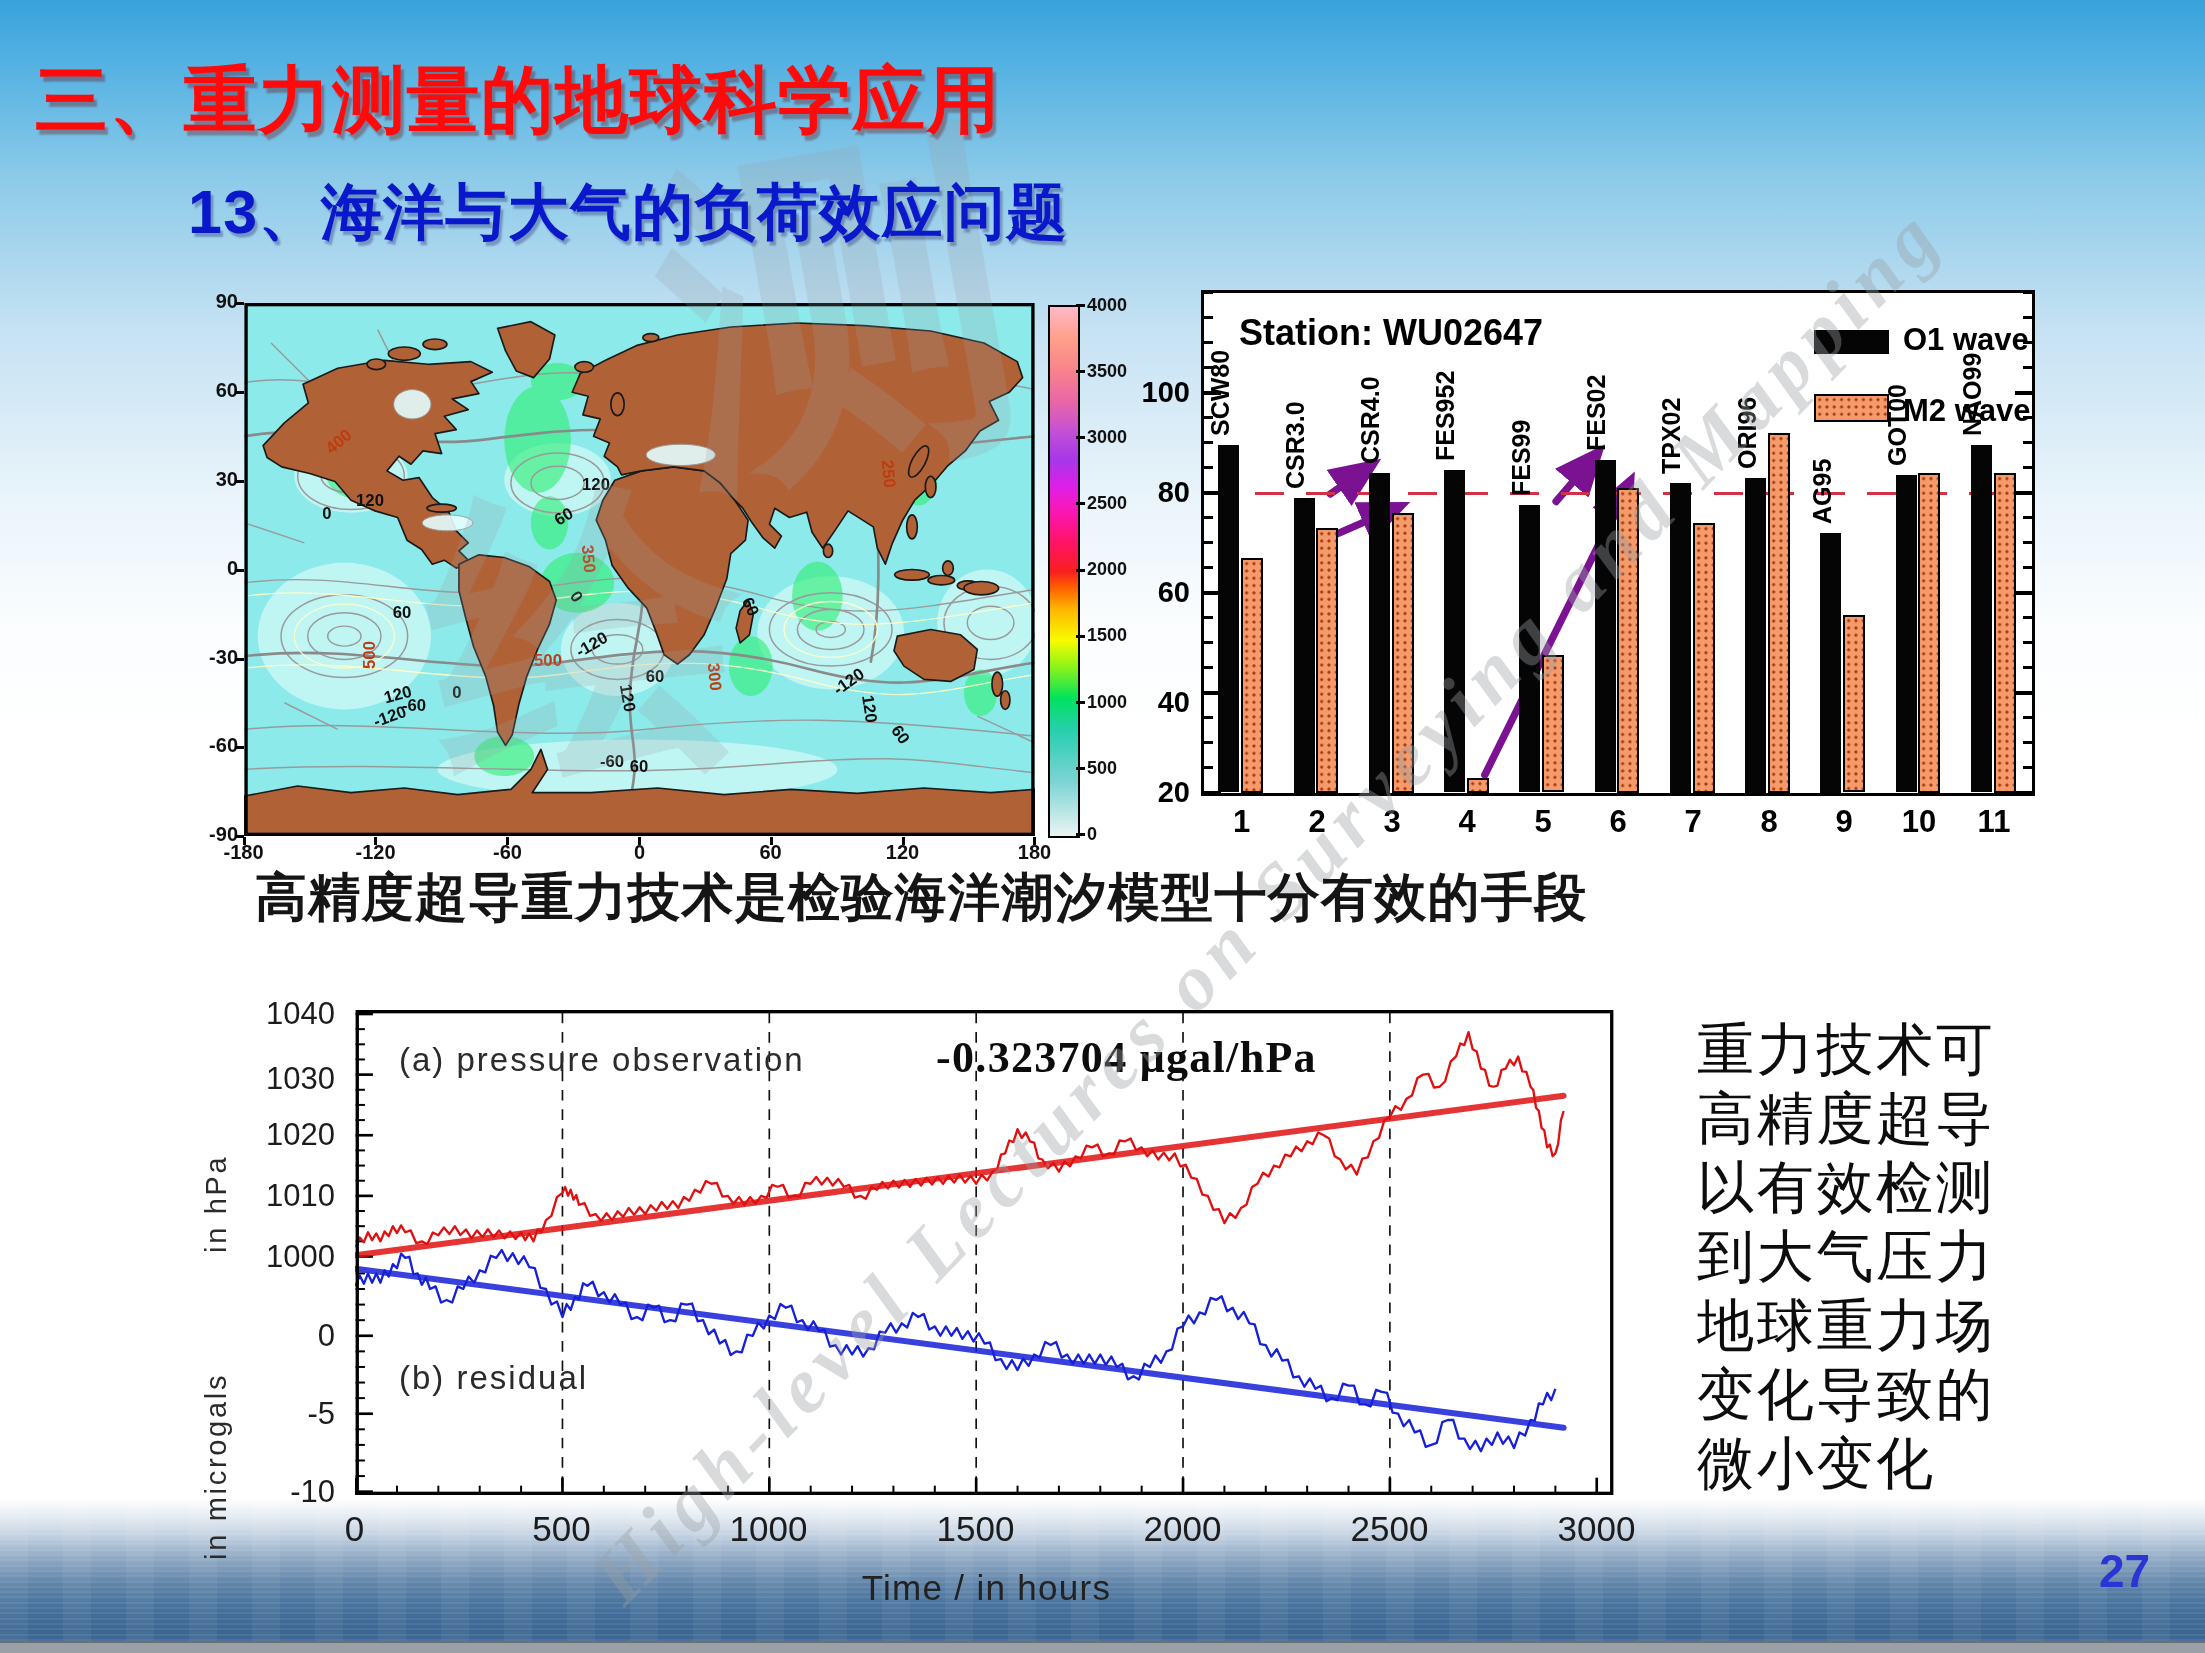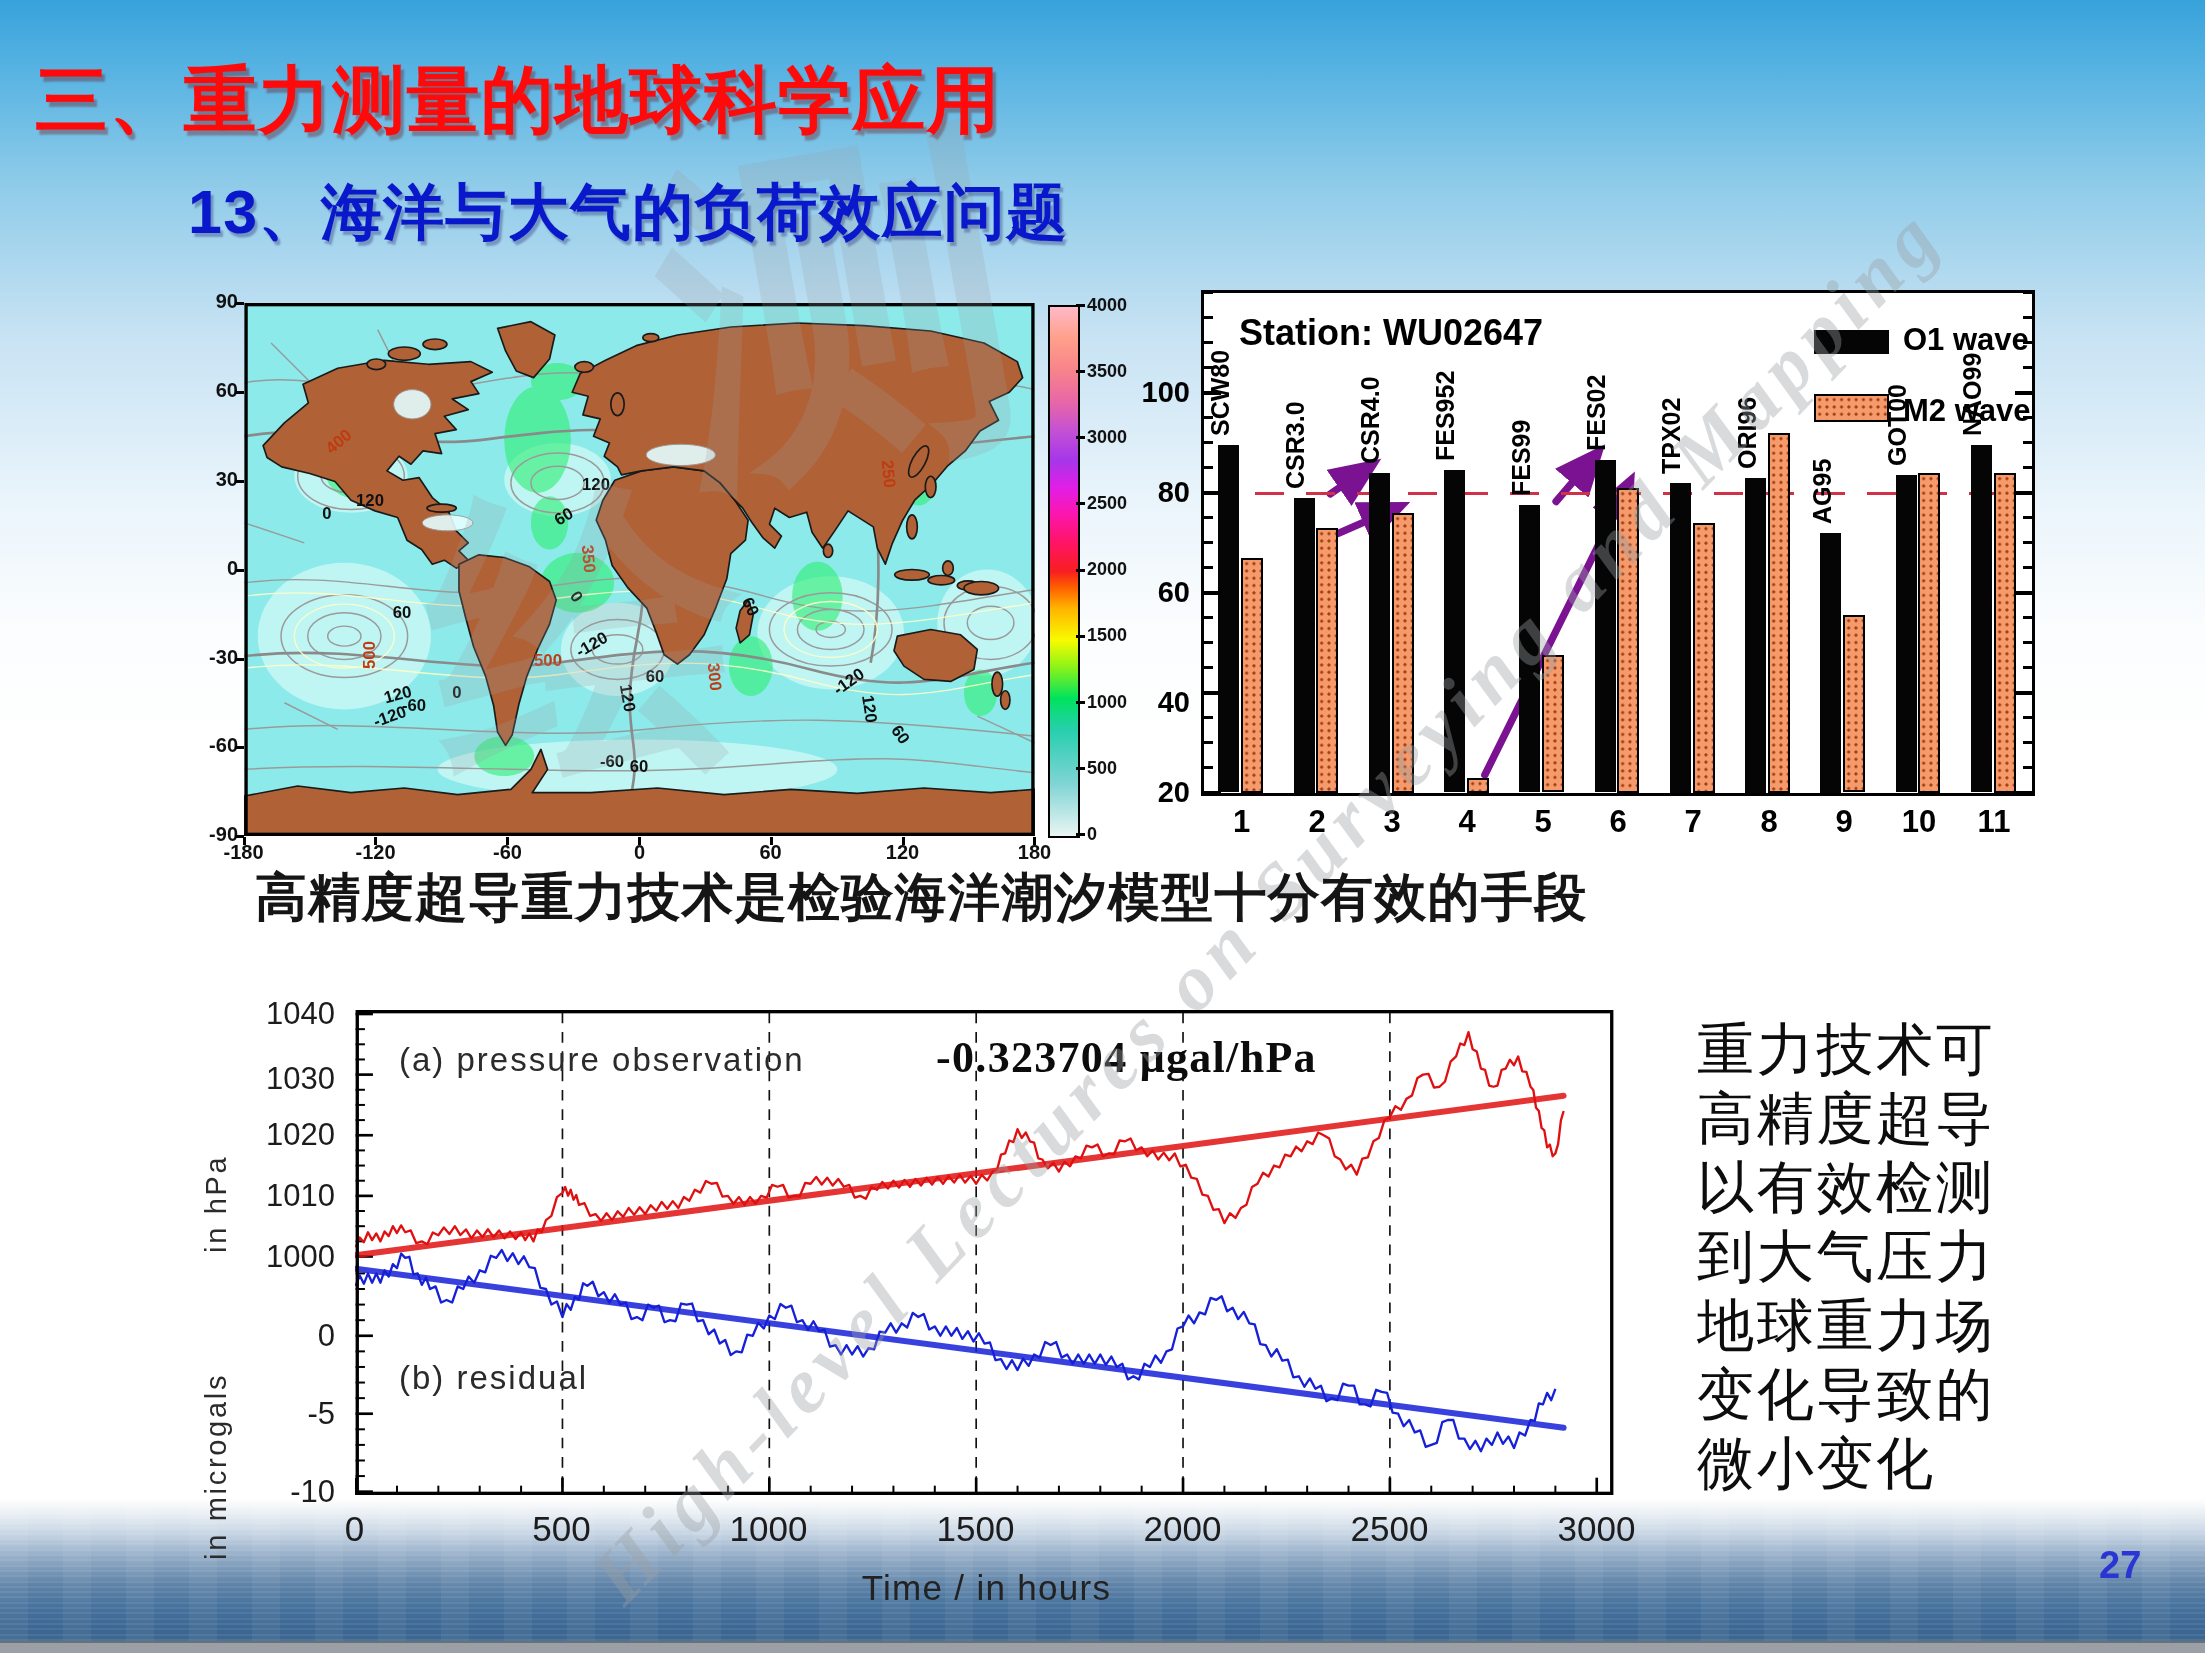--- a/index.html
+++ b/index.html
@@ -19,21 +19,21 @@
       repeating-linear-gradient(180deg, rgba(255,255,255,.07) 0 2px, rgba(0,0,0,0) 2px 5.3px),
       repeating-linear-gradient(90deg, rgba(255,255,255,.05) 0 28px, rgba(0,0,0,0) 28px 63px);}
   .bottom-strip{left:0;right:0;bottom:0;height:10.7px;background:#9aa0a6;border-top:2.7px solid #6b7076;z-index:4;}
   .title{left:35px;top:52px;font-size:73px;font-weight:900;letter-spacing:1.3px;color:#ff0a0a;
     text-shadow:3.3px 4.7px 2px rgba(110,10,10,.35);z-index:60;}
   .subtitle{left:188px;top:172px;font-size:61px;font-weight:900;letter-spacing:1.3px;color:#0a18cc;
     text-shadow:2.7px 4px 2px rgba(10,10,90,.3);z-index:60;}
   .caption{left:255px;top:863px;font-size:52px;font-weight:700;letter-spacing:1.3px;color:#151515;z-index:60;}
   .side-text{left:1697px;top:1015px;width:400px;font-size:57px;font-weight:500;letter-spacing:2.7px;
     color:#0d0d0d;line-height:69px;z-index:60;}
-  .page-num{left:2099px;top:1544px;font-size:38px;font-weight:800;color:#2a35d4;z-index:70;}
+  .page-num{left:2099px;top:1544px;font-size:46px;font-weight:800;color:#2a35d4;z-index:70;}
   
   .wm{z-index:40;pointer-events:none;color:#9aa0a4;}
   .wm-en{left:167px;top:860px;width:2200px;text-align:center;font-family:"Liberation Serif",serif;
     font-style:italic;font-weight:700;font-size:79px;letter-spacing:8px;opacity:.38;
     transform:rotate(-46deg);transform-origin:50% 50%;}
   .wm-cn{font-weight:900;opacity:.22;font-family:"DejaVu Sans",sans-serif;}
   
   .panel{z-index:10;}
   #map-svg{left:244px;top:303px;z-index:10;}
   .map-label{position:absolute;font-weight:700;color:#111;z-index:12;}

